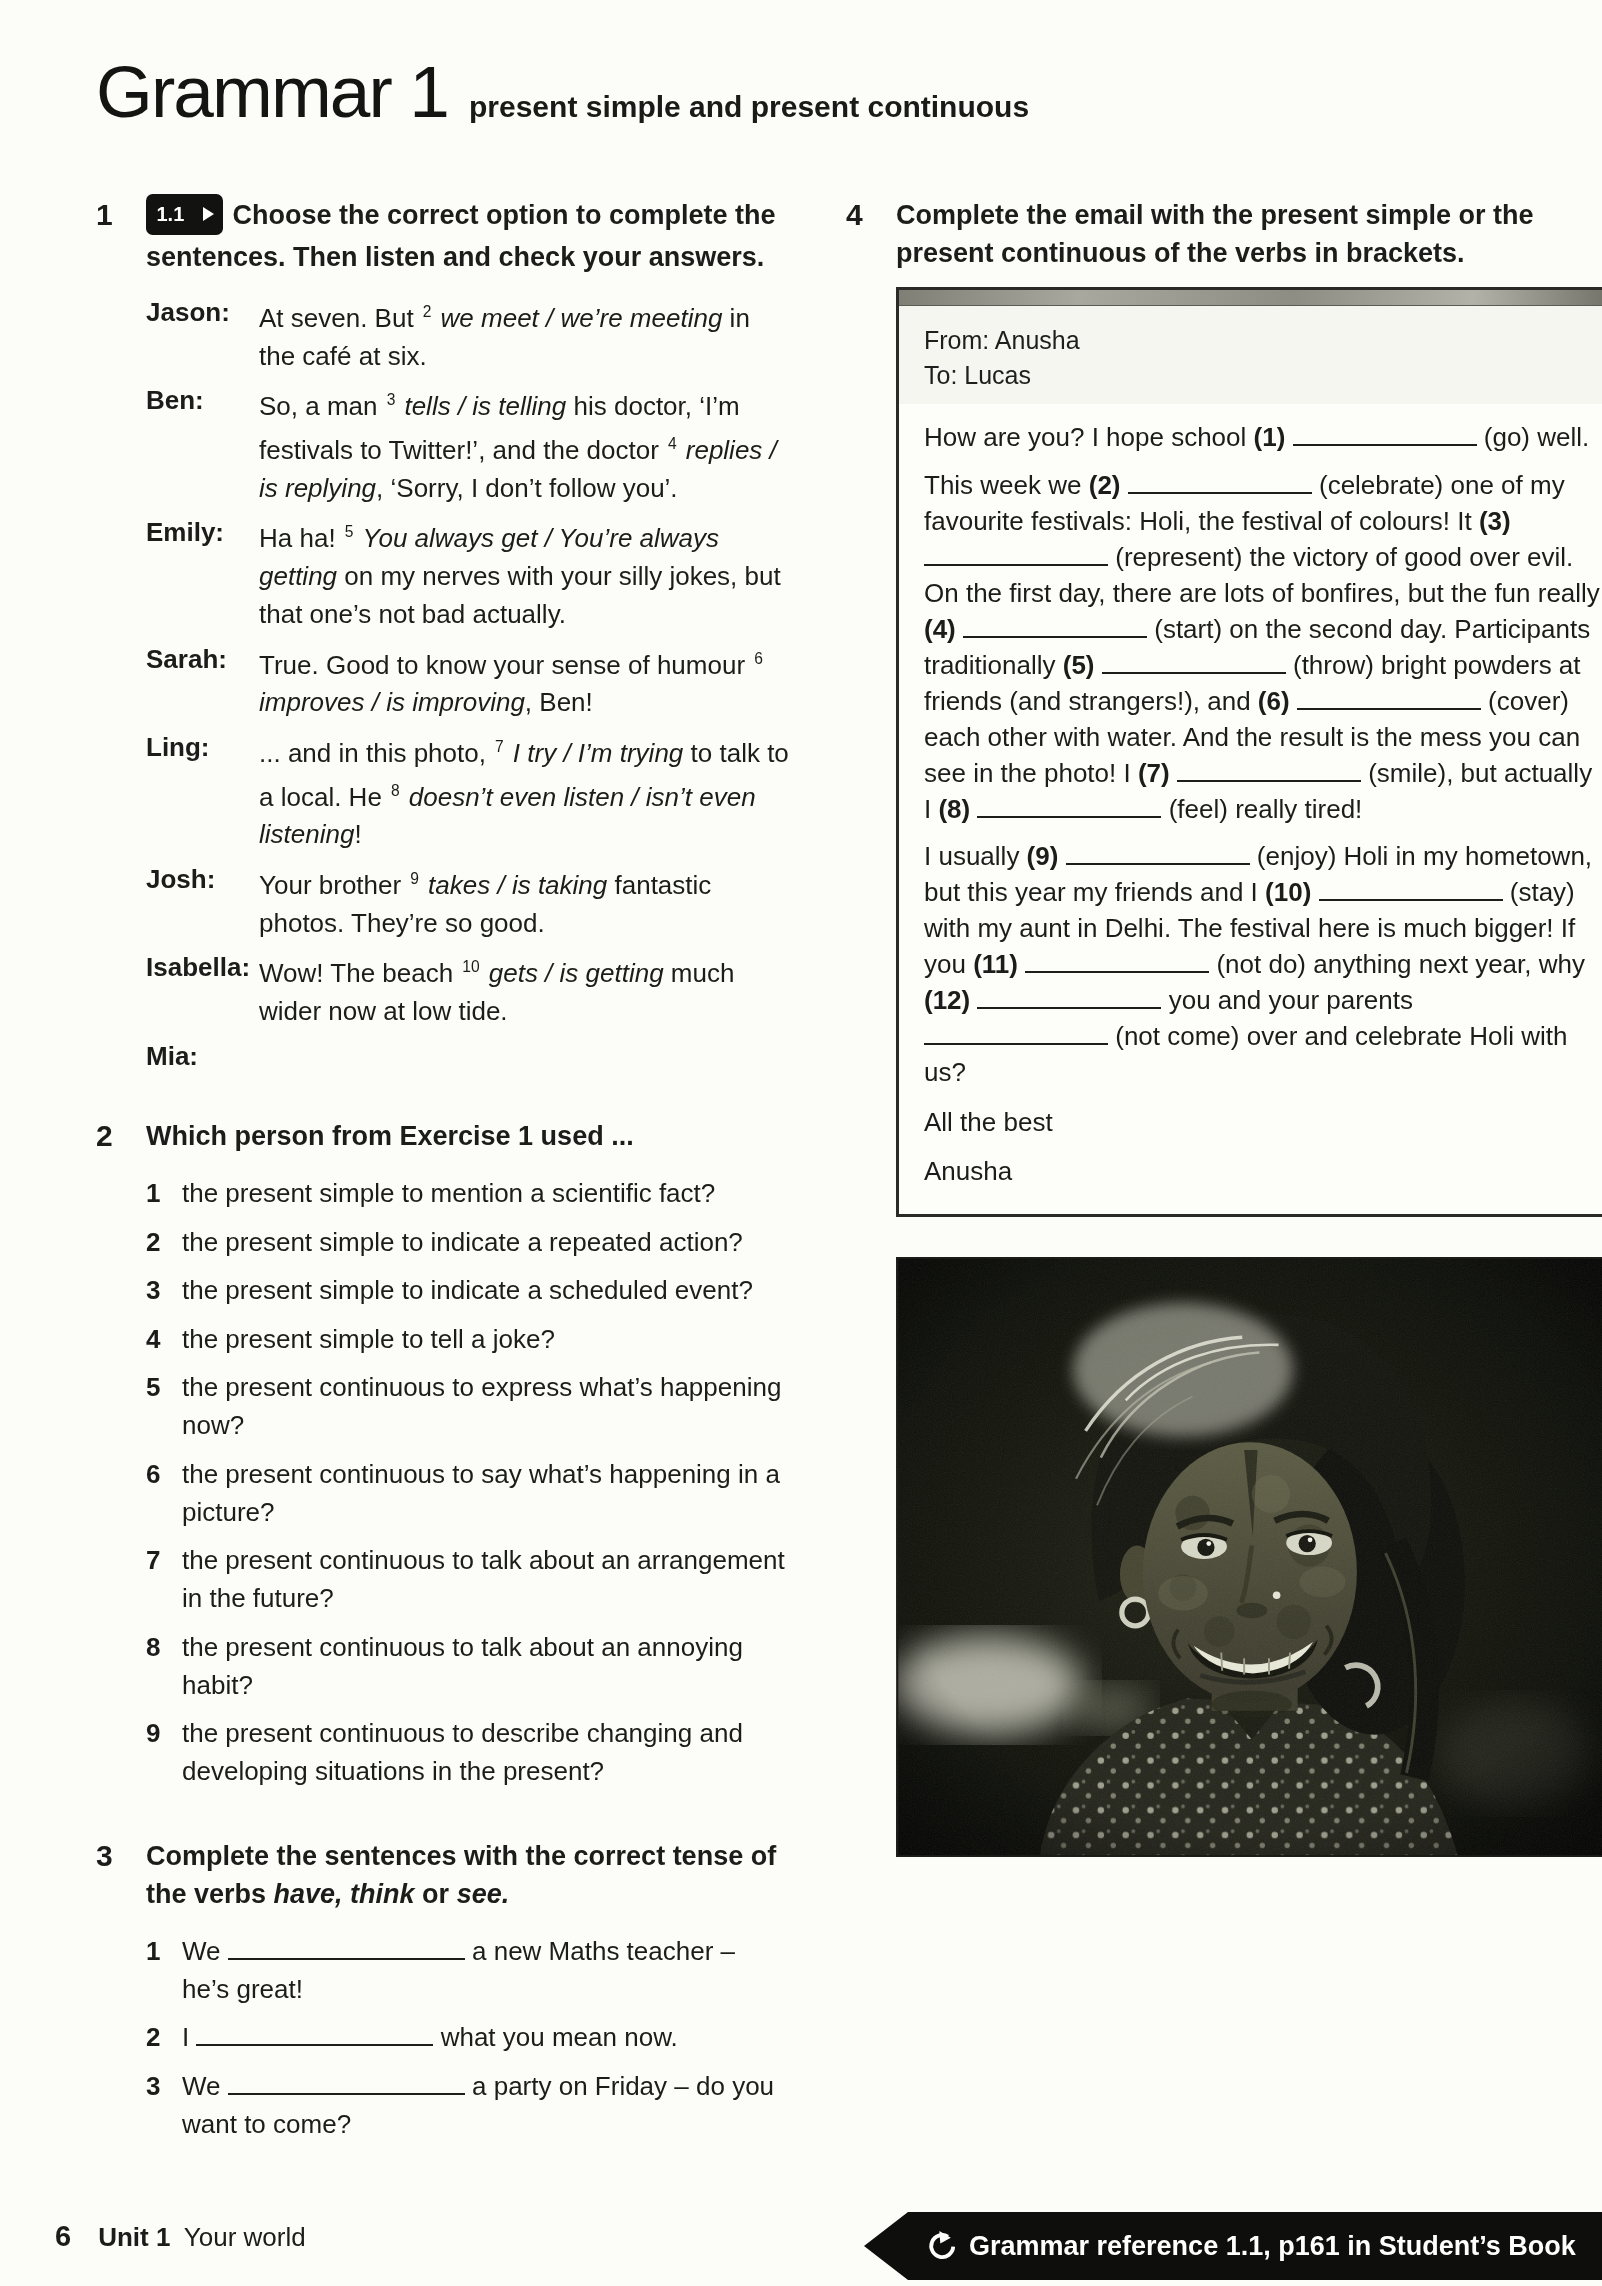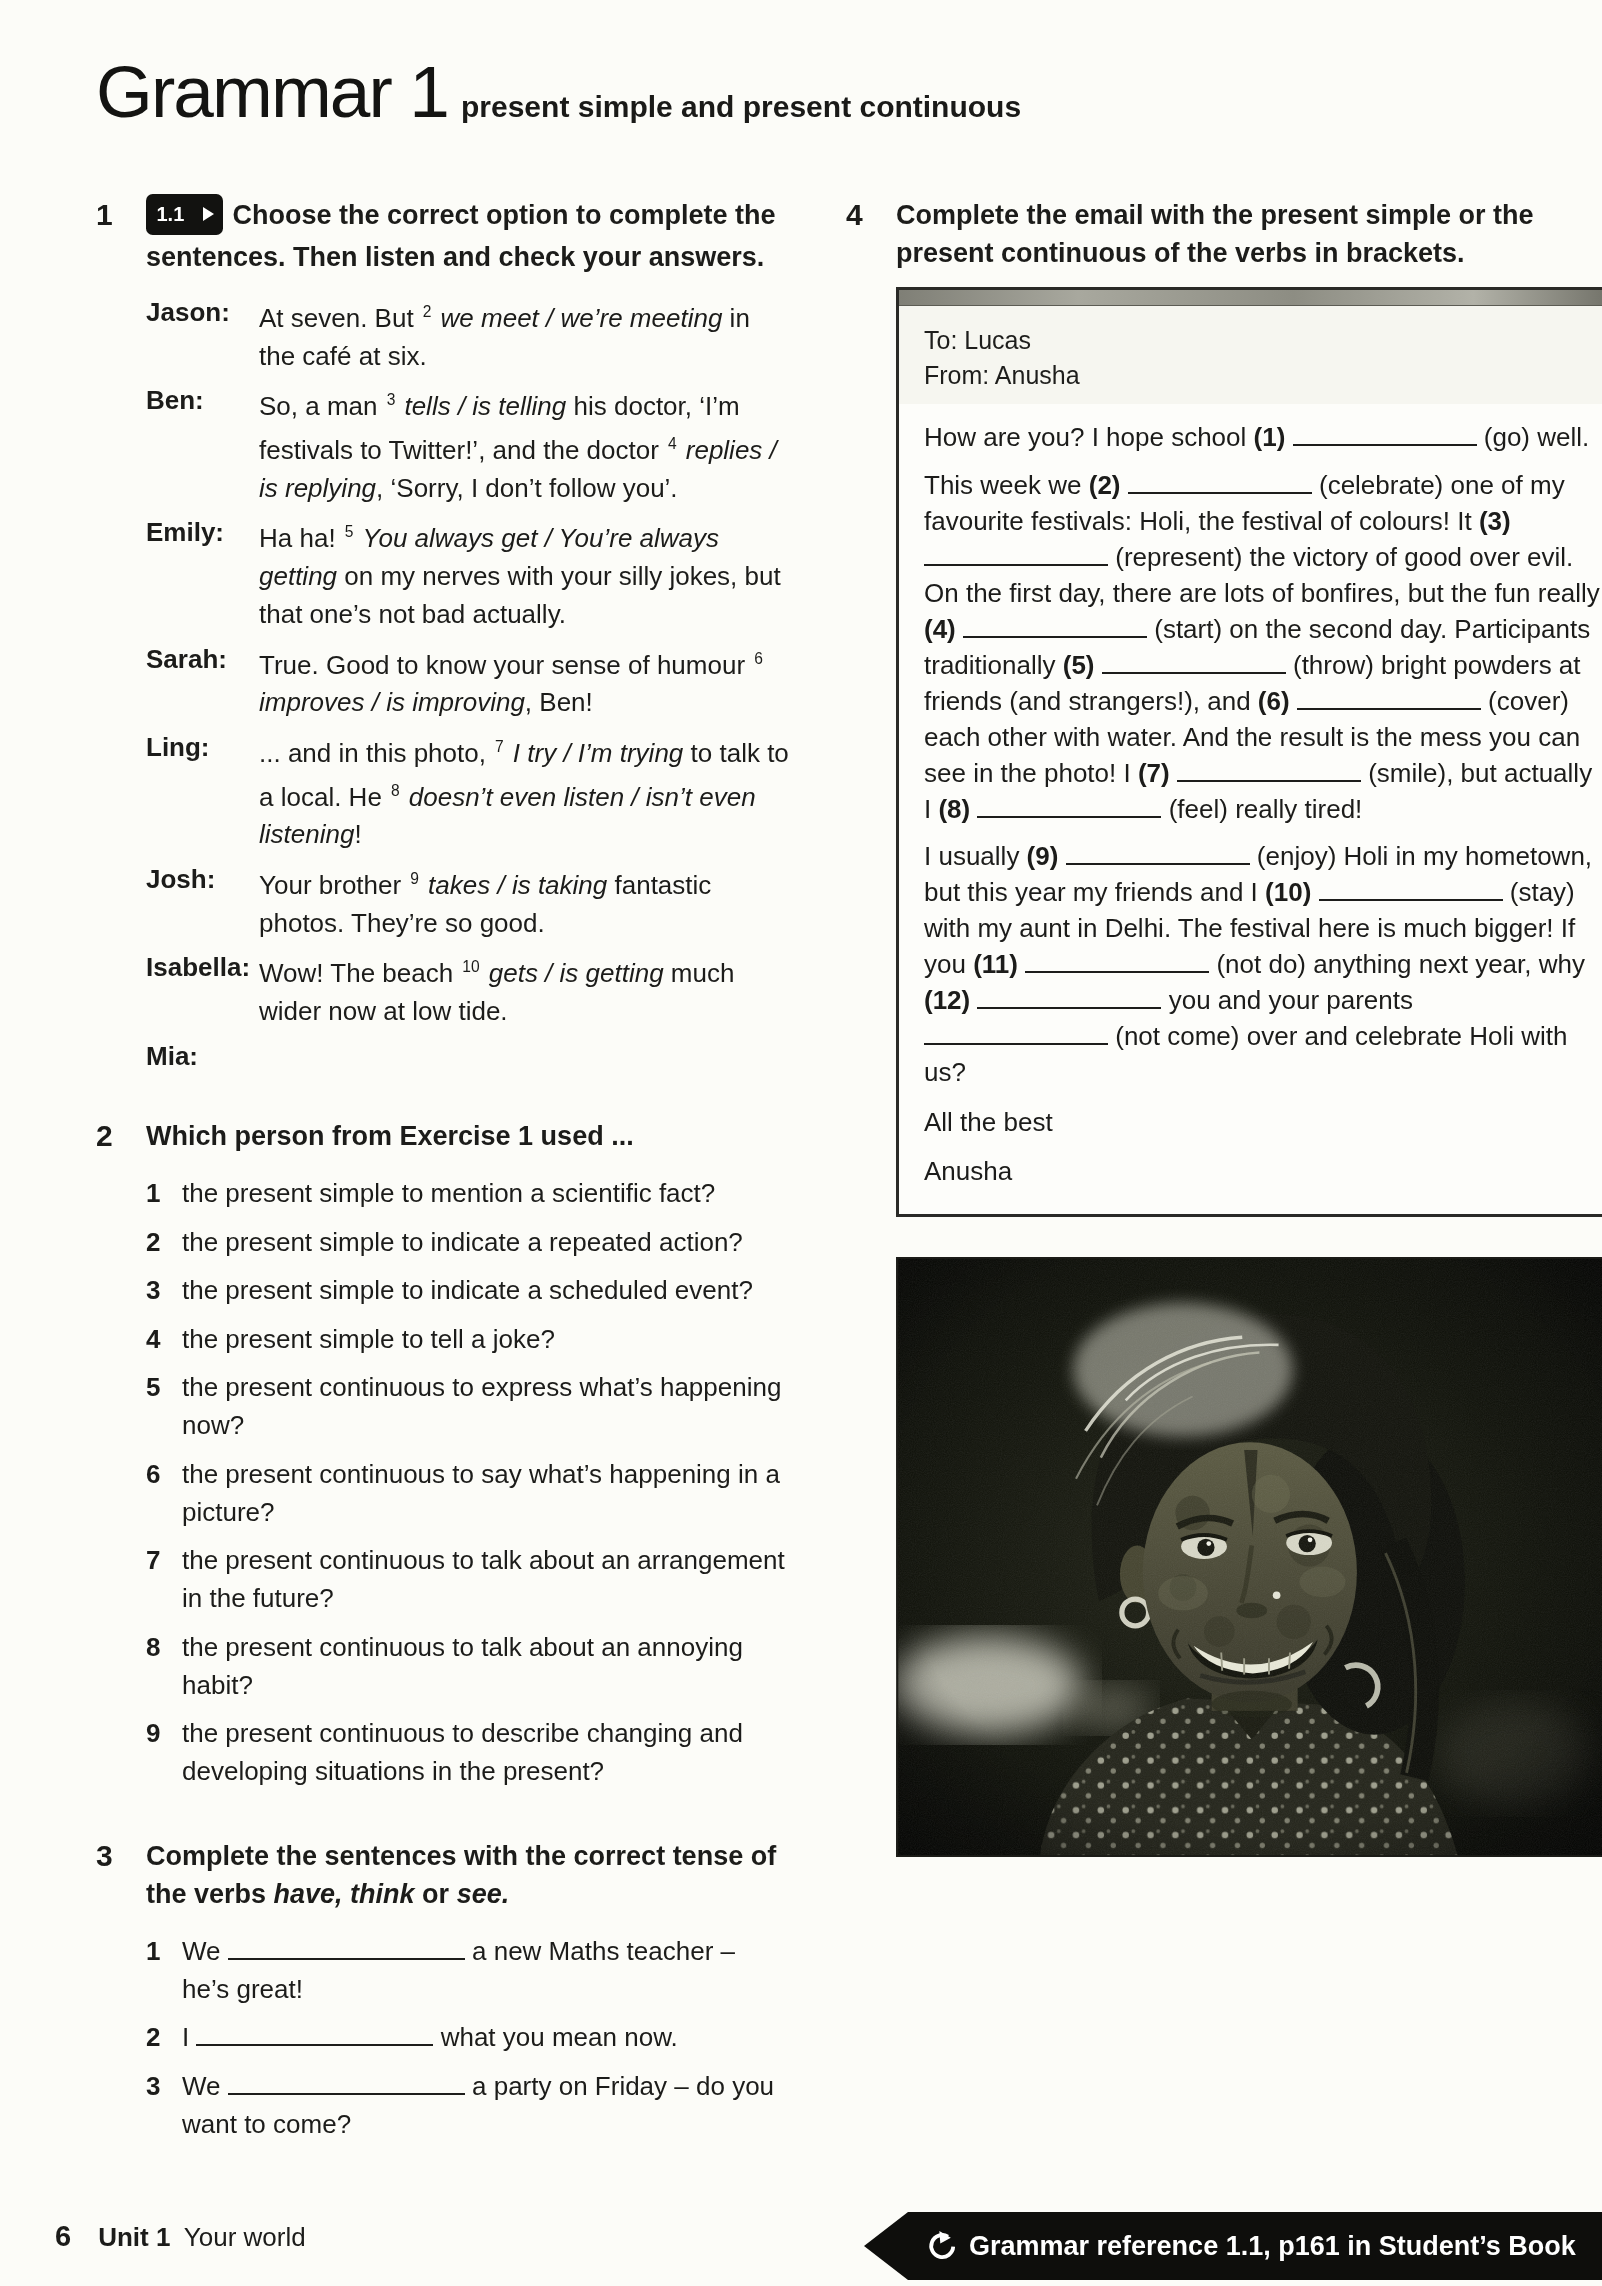--- a/index.html
+++ b/index.html
@@ -1,19 +1,19 @@
 <!DOCTYPE html>
 <html><head>
 <meta charset="utf-8">
 <style>
   html,body{margin:0;padding:0;background:#e8e8e4;}
   .page{position:relative;width:1602px;height:2286px;background:#fcfcf8;
         font-family:"Liberation Sans",sans-serif;color:#1c1c1a;overflow:hidden;}
   
-  .title-row{position:absolute;left:96px;top:50px;display:flex;align-items:baseline;gap:13px;}
+  .title-row{position:absolute;left:96px;top:50px;display:flex;align-items:baseline;gap:21px;}
   .page-title{font-size:73px;font-weight:400;letter-spacing:-1.9px;color:#141412;}
   .page-subtitle{font-size:30px;font-weight:700;color:#1a1a18;}
   
   .columns{position:absolute;left:96px;top:196px;display:flex;gap:57px;}
   .col-left{width:693px;}
   .col-right{width:741px;}
   .exercise{display:flex;margin-bottom:36px;}
   .ex-num{width:50px;flex:none;font-weight:700;font-size:30px;line-height:38px;}
   .ex-body{flex:1;}
   .ex-head{font-weight:700;font-size:27px;line-height:38px;}
@@ -193,22 +193,22 @@
     <div class="col-right">
 
       <div class="exercise" style="margin-bottom:0;">
         <div class="ex-num">4</div>
         <div class="ex-body">
           <div class="ex-head">Complete the email with the present simple or the present continuous of the verbs in brackets.</div>
 
           <div class="email-box">
             <div class="email-topbar"></div>
             <div class="email-header">
+              <div class="email-meta"><span>From:</span> <span>Anusha</span></div>
               <div class="email-meta"><span>To:</span> <span>Lucas</span></div>
-              <div class="email-meta"><span>From:</span> <span>Anusha</span></div>
             </div>
             <div class="email-body">
               <div>
                   <p class="email-p"><span>How are you? I hope school </span><span class="bd">(1)</span><span> </span><span class="blank"></span><span> (go) well.</span></p>
                   <p class="email-p"><span>This week we </span><span class="bd">(2)</span><span> </span><span class="blank"></span><span> (celebrate) one of my favourite festivals: Holi, the festival of colours! It </span><span class="bd">(3)</span><span> </span><span class="blank"></span><span> (represent) the victory of good over evil. On the first day, there are lots of bonfires, but the fun really </span><span class="bd">(4)</span><span> </span><span class="blank"></span><span> (start) on the second day. Participants traditionally </span><span class="bd">(5)</span><span> </span><span class="blank"></span><span> (throw) bright powders at friends (and strangers!), and </span><span class="bd">(6)</span><span> </span><span class="blank"></span><span> (cover) each other with water. And the result is the mess you can see in the photo! I </span><span class="bd">(7)</span><span> </span><span class="blank"></span><span> (smile), but actually I </span><span class="bd">(8)</span><span> </span><span class="blank"></span><span> (feel) really tired!</span></p>
                   <p class="email-p"><span>I usually </span><span class="bd">(9)</span><span> </span><span class="blank"></span><span> (enjoy) Holi in my hometown, but this year my friends and I </span><span class="bd">(10)</span><span> </span><span class="blank"></span><span> (stay) with my aunt in Delhi. The festival here is much bigger! If you </span><span class="bd">(11)</span><span> </span><span class="blank"></span><span> (not do) anything next year, why </span><span class="bd">(12)</span><span> </span><span class="blank"></span><span> you and your parents </span><span class="blank"></span><span> (not come) over and celebrate Holi with us?</span></p>
                 </div>
               <p class="email-close">All the best</p>
               <p class="email-sign">Anusha</p>
             </div>

